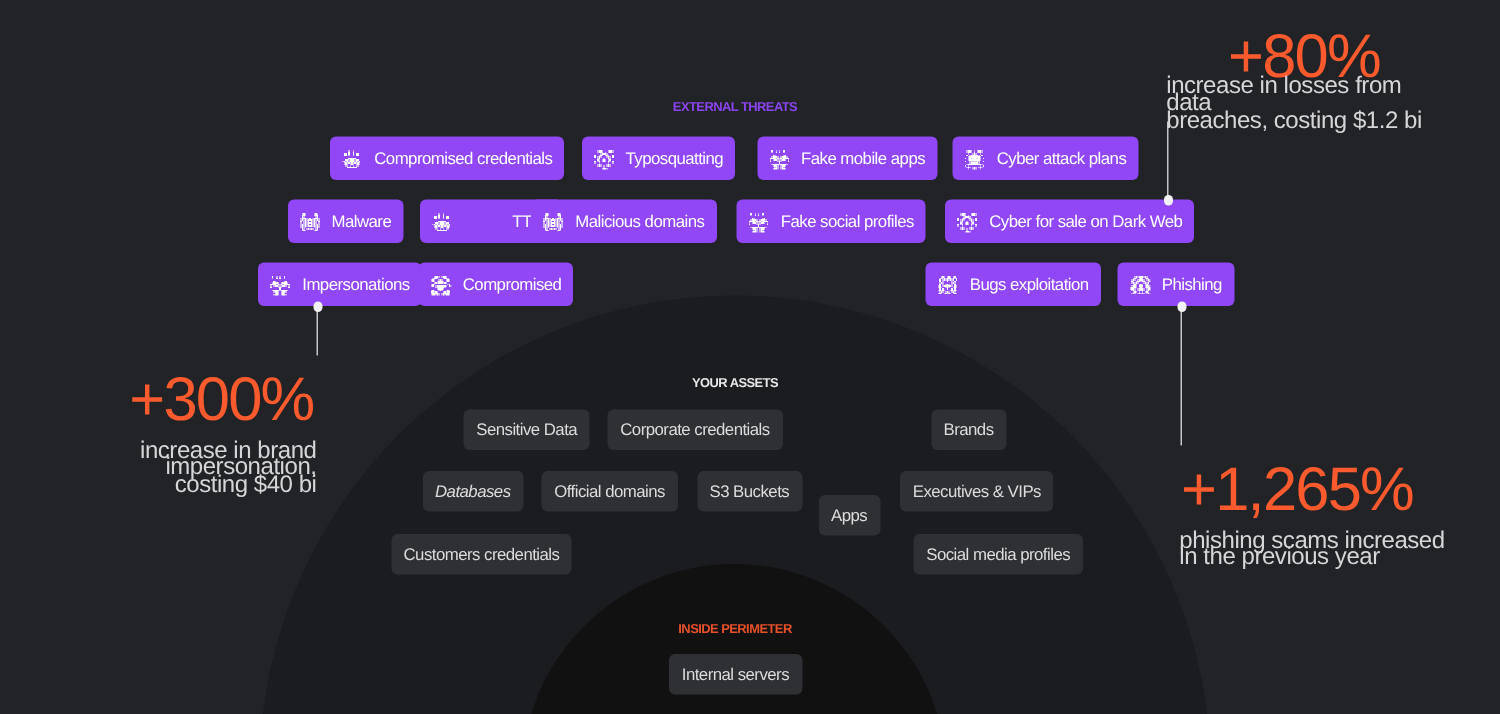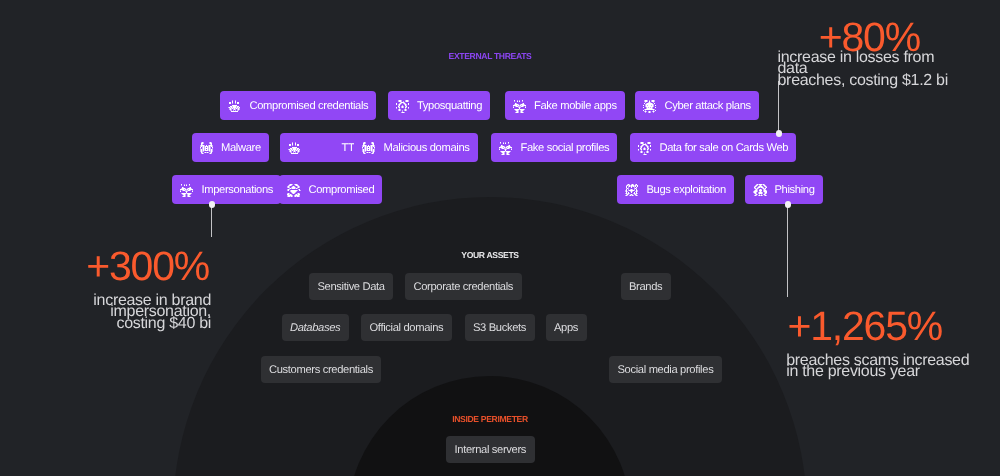--- a/index.html
+++ b/index.html
@@ -6,21 +6,21 @@
   html,body{margin:0;padding:0;}
   body{width:1000px;height:476px;background:#212327;overflow:hidden;
        font-family:"Liberation Sans",sans-serif;
        -webkit-font-smoothing:antialiased;text-rendering:geometricPrecision;}
   #stage{position:relative;width:1000px;height:476px;overflow:hidden;
          transform:translateZ(0);}
   .ring{position:absolute;border-radius:50%;}
   #ring-outer{left:172.8px;top:196.5px;width:634.6px;height:634.6px;background:#1b1c1f;}
   #ring-inner{left:347.7px;top:376.4px;width:283.5px;height:283.5px;background:#111112;}
   .label{position:absolute;font-weight:bold;font-size:8.6px;letter-spacing:-0.35px;white-space:nowrap;}
-  #lbl-ext{color:#8b45f0;left:0;top:51px;width:980px;text-align:center;}
+  #lbl-ext{color:#8b45f0;left:0;top:66px;width:980px;text-align:center;}
   #lbl-assets{color:#e8e8ea;left:0;top:249.6px;width:980px;text-align:center;}
   #lbl-inside{color:#e8502a;left:0;top:413.5px;width:980px;text-align:center;}
   .chip{position:absolute;display:flex;align-items:center;border-radius:4px;
         height:29px;box-sizing:border-box;white-space:nowrap;}
   .chip.threat{background:#9147f5;color:#fff;padding:12px 8px;}
   .chip.threat .t{font-size:11.2px;letter-spacing:-0.35px;margin-left:7.5px;}
   .chip.asset{background:#2f3033;color:#dcdcdf;height:27px;font-size:11.2px;
               letter-spacing:-0.35px;justify-content:center;padding:0 8.5px;}
   .ico{width:14px;height:14px;display:block;flex:0 0 14px;}
   .conn{position:absolute;width:1.1px;background:#c3c3c6;}
@@ -709,21 +709,21 @@
           <rect x="4" y="11" width="1" height="1" opacity="0.55"></rect>
           <rect x="6" y="11" width="1" height="1" opacity="0.55"></rect>
           <rect x="8" y="11" width="1" height="1" opacity="0.55"></rect>
           <rect x="9" y="11" width="1" height="1" opacity="1"></rect>
           <rect x="10" y="11" width="1" height="1" opacity="0.55"></rect>
           <rect x="6" y="12" width="1" height="1" opacity="0.55"></rect>
           <rect x="5" y="13" width="1" height="1" opacity="0.55"></rect>
           <rect x="6" y="13" width="2" height="1" opacity="1"></rect>
           <rect x="8" y="13" width="1" height="1" opacity="0.55"></rect>
         </svg></span>
-      <span class="t">Data for sale on Cards Web</span>
+      <span class="t">Cyber for sale on Dark Web</span>
     </div>
   <div class="chip threat" style="left:172px;top:175px;">
       <span class="ico"><svg viewBox="0 0 14 14" width="14" height="14" fill="#fff" shape-rendering="crispEdges">
           <rect x="1" y="1" width="1" height="1" opacity="1"></rect>
           <rect x="4" y="1" width="1" height="1" opacity="0.55"></rect>
           <rect x="6" y="1" width="1" height="1" opacity="0.55"></rect>
           <rect x="9" y="1" width="1" height="1" opacity="1"></rect>
           <rect x="1" y="2" width="1" height="1" opacity="0.55"></rect>
           <rect x="4" y="2" width="1" height="1" opacity="1"></rect>
           <rect x="6" y="2" width="1" height="1" opacity="1"></rect>
@@ -1098,22 +1098,25 @@
     </div>
   <div class="chip asset" style="left:281.5px;top:314px;font-style:italic;">
       <span>Databases</span>
     </div>
   <div class="chip asset" style="left:361px;top:314px;">
       <span>Official domains</span>
     </div>
   <div class="chip asset" style="left:464.5px;top:314px;">
       <span>S3 Buckets</span>
     </div>
-  <div class="chip asset" style="left:545.5px;top:314px;">
+  <div class="chip asset" style="left:545.5px;top:330px;">
       <span>Apps</span>
+    </div>
+  <div class="chip asset" style="left:600px;top:314px;">
+      <span>Executives &amp; VIPs</span>
     </div>
   <div class="chip asset" style="left:260.5px;top:356px;">
       <span>Customers credentials</span>
     </div>
   <div class="chip asset" style="left:609px;top:356px;">
       <span>Social media profiles</span>
     </div>
   <div class="chip asset" style="left:446px;top:436px;">
       <span>Internal servers</span>
     </div>
@@ -1130,14 +1133,14 @@
       <div class="num">+80%</div>
     </div>
   <div class="stat cap" style="left:777.5px;top:51.6px;width:180px;text-align:left;"><span>increase in losses from data</span><br><span>breaches, costing $1.2 bi</span></div>
   <div class="stat" style="left:18px;top:245.5px;width:191px;text-align:right;">
       <div class="num">+300%</div>
     </div>
   <div class="stat cap" style="left:20px;top:294.6px;width:191px;text-align:right;"><span>increase in brand impersonation,</span><br><span>costing $40 bi</span></div>
   <div class="stat" style="left:787.4px;top:305.6px;width:200px;text-align:left;">
       <div class="num">+1,265%</div>
     </div>
-  <div class="stat cap" style="left:786.2px;top:354.6px;width:205px;text-align:left;"><span>breaches scams increased</span><br><span>in the previous year</span></div>
+  <div class="stat cap" style="left:786.2px;top:354.6px;width:205px;text-align:left;"><span>phishing scams increased</span><br><span>in the previous year</span></div>
 </div>
 
 </body></html>

